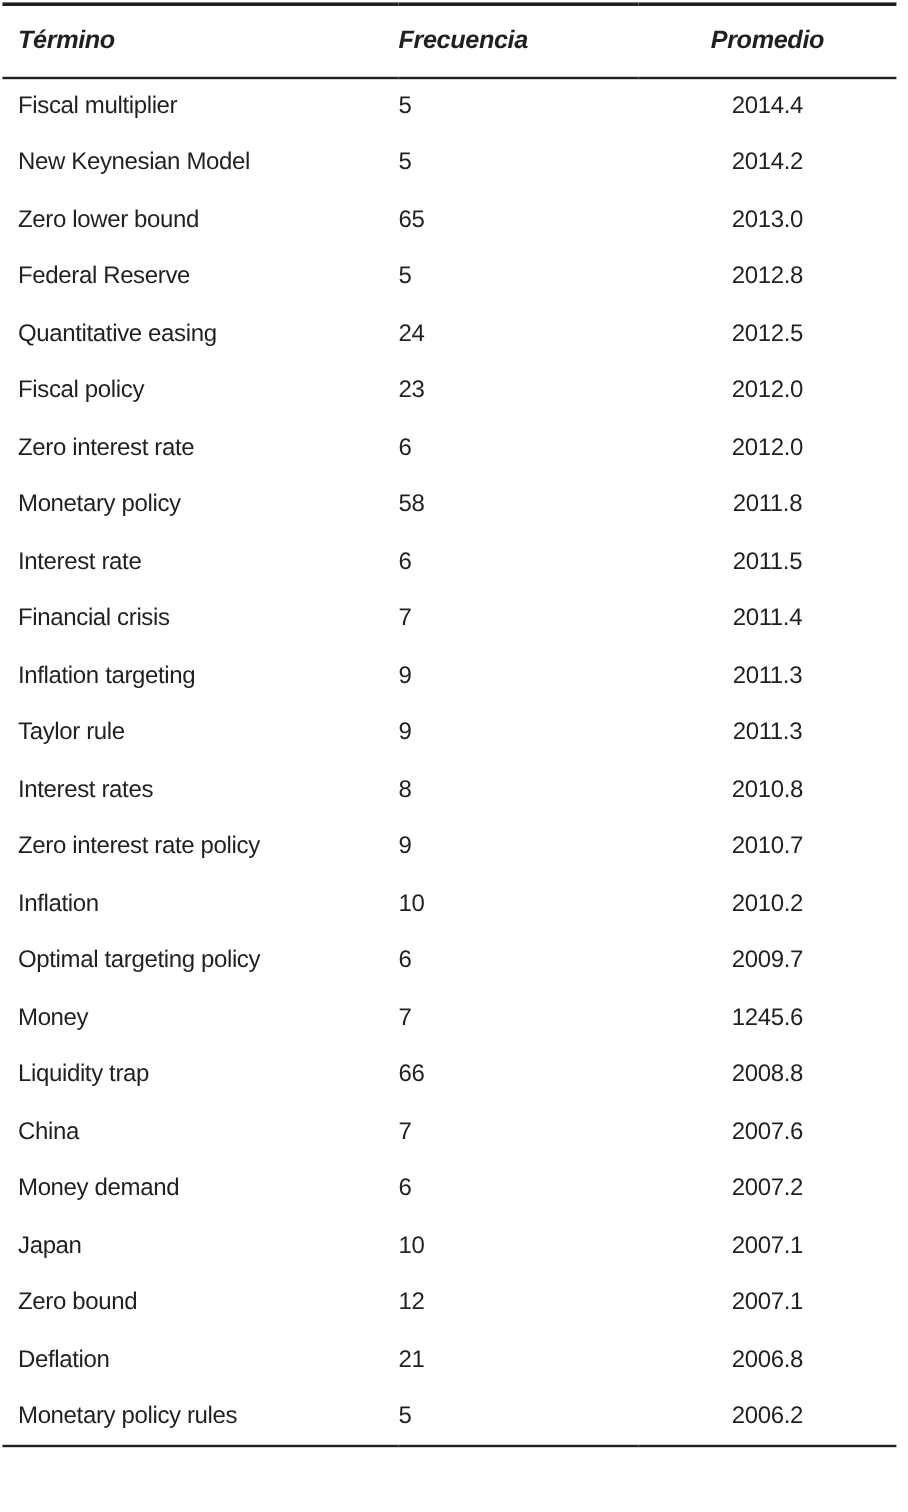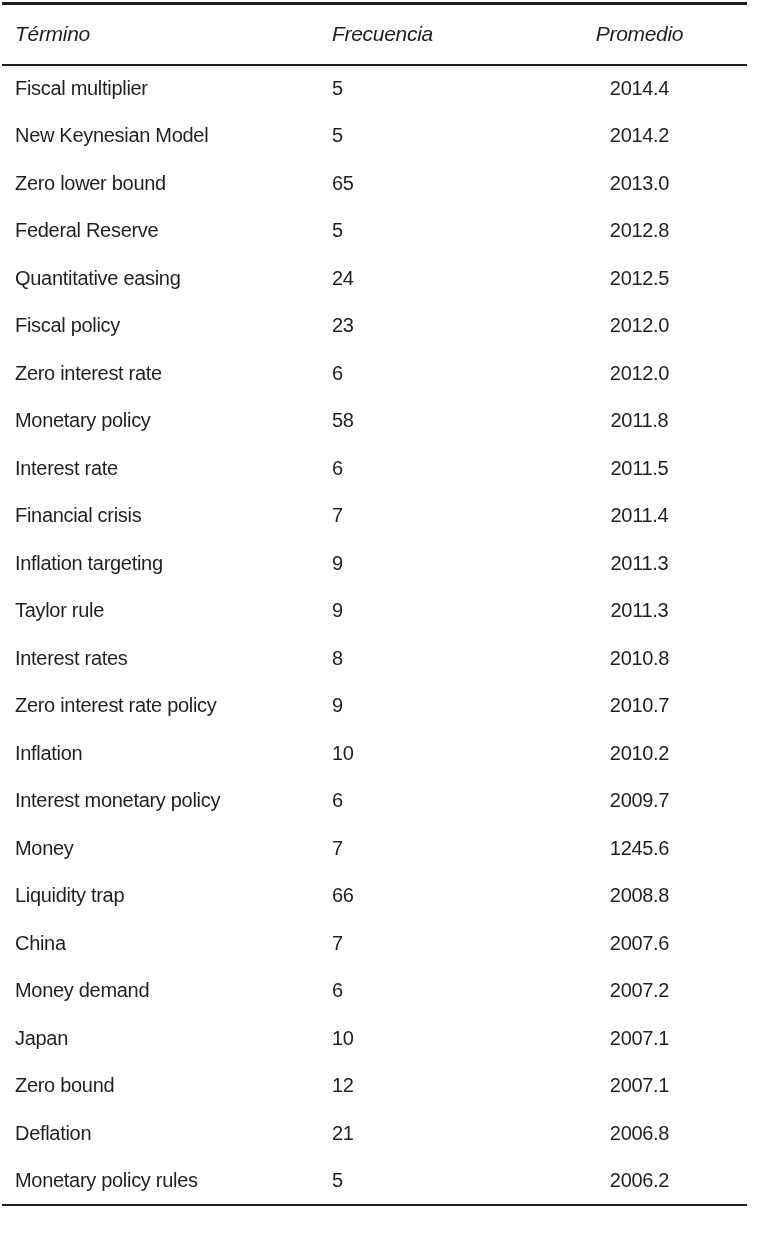--- a/index.html
+++ b/index.html
@@ -28,21 +28,21 @@
     border-bottom: 2px solid #231f20;
   }
 
   col.c-term { width: 330px; }
   col.c-freq { width: 200px; }
   col.c-prom { width: 215px; }
 
   thead th {
     height: 61px;
     font-style: italic;
-    font-weight: normal;
+    font-weight: bold;
     font-size: 21px;
     letter-spacing: -0.3px;
     vertical-align: middle;
     border-bottom: 2px solid #231f20;
     white-space: nowrap;
   }
 
   tbody td {
     height: 47.5px;
     font-size: 20px;
@@ -158,21 +158,21 @@
     <td class="col-prom">2010.7</td>
   </tr>
 
   <tr>
     <td class="col-term">Inflation</td>
     <td class="col-freq">10</td>
     <td class="col-prom">2010.2</td>
   </tr>
 
   <tr>
-    <td class="col-term">Interest monetary policy</td>
+    <td class="col-term">Optimal targeting policy</td>
     <td class="col-freq">6</td>
     <td class="col-prom">2009.7</td>
   </tr>
 
   <tr>
     <td class="col-term">Money</td>
     <td class="col-freq">7</td>
     <td class="col-prom">1245.6</td>
   </tr>
 

